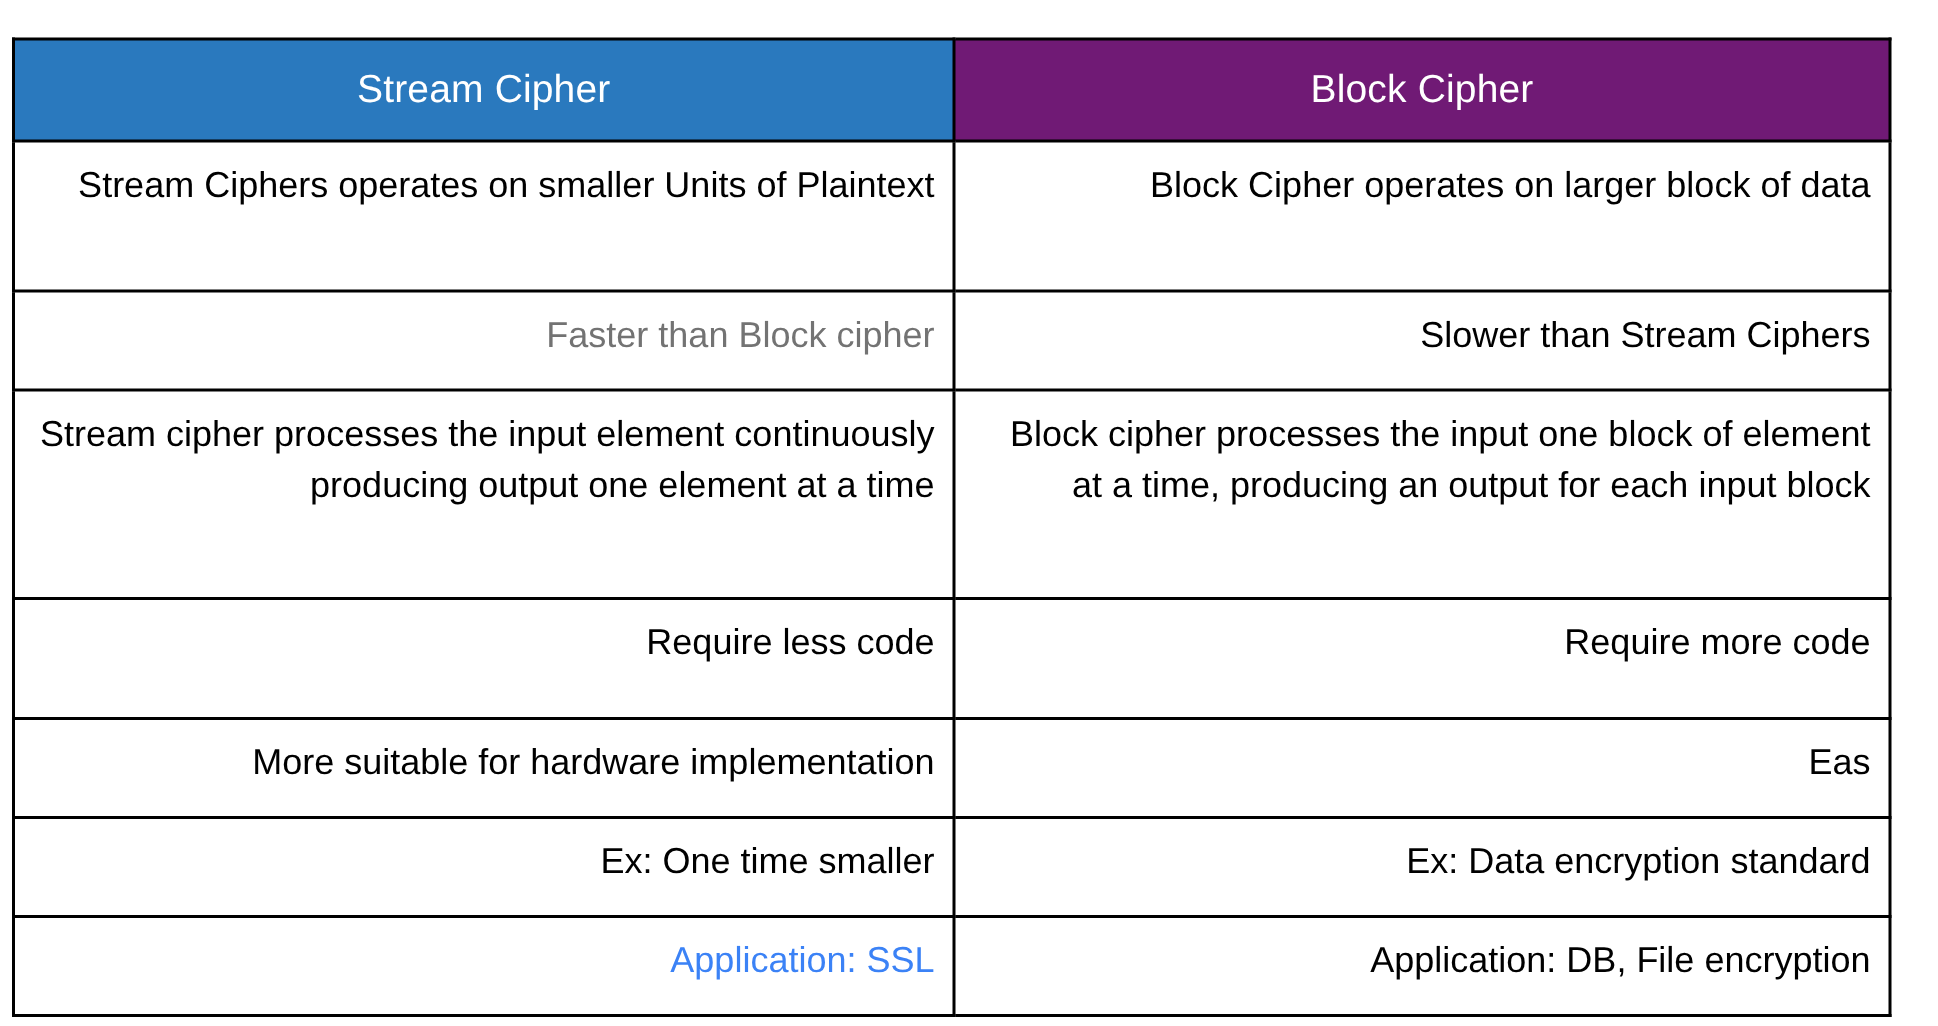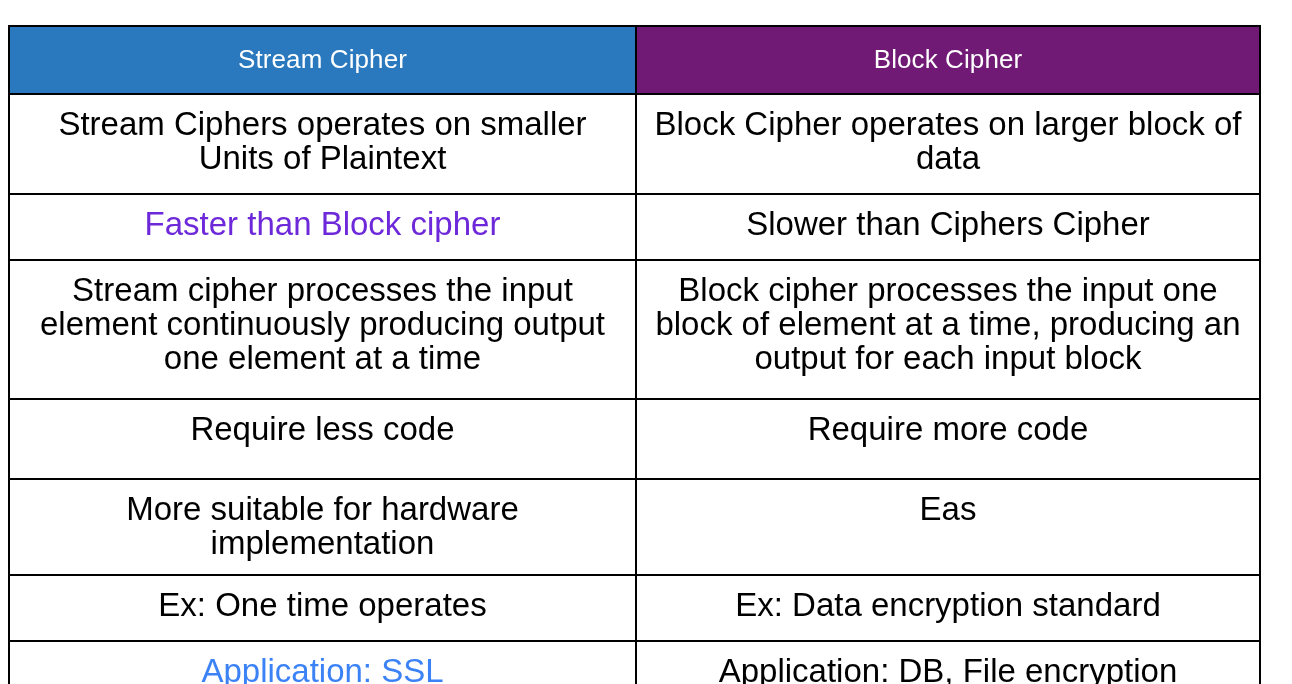--- a/index.html
+++ b/index.html
@@ -52,25 +52,25 @@
     vertical-align: middle;
     font-size: 26px;
     font-weight: normal;
     line-height: 1.2;
     letter-spacing: 0.1px;
     padding: 16px 10px;
   }
 
   .compare-table tbody td {
     color: #000000;
-    font-size: 33px;
+    font-size: 24px;
     font-weight: normal;
     line-height: 34px;
     padding: 12px 12px 14px 12px;
-    text-align: center;
+    text-align: right;
   }
 
   .row-h1 td { height: 100px; }
   .row-h2 td { height: 66px; }
   .row-h3 td { height: 139px; }
   .row-h4 td { height: 80px; }
   .row-h5 td { height: 66px; }
   .row-h6 td { height: 66px; }
   .row-h7 td { height: 66px; }
 
@@ -107,25 +107,25 @@
       <tr class="row-h1">
         <td style="border-color: rgb(0, 0, 0); color: rgb(0, 0, 0);">
           <span class="cell-text">Stream Ciphers operates on smaller Units of Plaintext</span>
         </td>
         <td style="border-color: rgb(0, 0, 0); color: rgb(0, 0, 0);">
           <span class="cell-text">Block Cipher operates on larger block of data</span>
         </td>
       </tr>
 
       <tr class="row-h2">
-        <td style="border-color: rgb(0, 0, 0); color: #6d28d9;">
+        <td style="border-color: rgb(0, 0, 0); color: #737373;">
           <span class="cell-text">Faster than Block cipher</span>
         </td>
         <td style="border-color: rgb(0, 0, 0); color: rgb(0, 0, 0);">
-          <span class="cell-text">Slower than Ciphers Cipher</span>
+          <span class="cell-text">Slower than Stream Ciphers</span>
         </td>
       </tr>
 
       <tr class="row-h3">
         <td style="border-color: rgb(0, 0, 0); color: rgb(0, 0, 0);">
           <span class="cell-text">Stream cipher processes the input element continuously producing output one element at a time</span>
         </td>
         <td style="border-color: rgb(0, 0, 0); color: rgb(0, 0, 0);">
           <span class="cell-text">Block cipher processes the input one block of element at a time, producing an output for each input block</span>
         </td>
@@ -144,21 +144,21 @@
         <td style="border-color: rgb(0, 0, 0); color: rgb(0, 0, 0);">
           <span class="cell-text">More suitable for hardware implementation</span>
         </td>
         <td style="border-color: rgb(0, 0, 0); color: rgb(0, 0, 0);">
           <span class="cell-text">Eas</span>
         </td>
       </tr>
 
       <tr class="row-h6">
         <td style="border-color: rgb(0, 0, 0); color: rgb(0, 0, 0);">
-          <span class="cell-text">Ex: One time operates</span>
+          <span class="cell-text">Ex: One time smaller</span>
         </td>
         <td style="border-color: rgb(0, 0, 0); color: rgb(0, 0, 0);">
           <span class="cell-text">Ex: Data encryption standard</span>
         </td>
       </tr>
 
       <tr class="row-h7">
         <td style="border-color: rgb(0, 0, 0); color: #3b82f6; margin-top: 12px;">
           <span class="cell-text">Application: SSL</span>
         </td>

